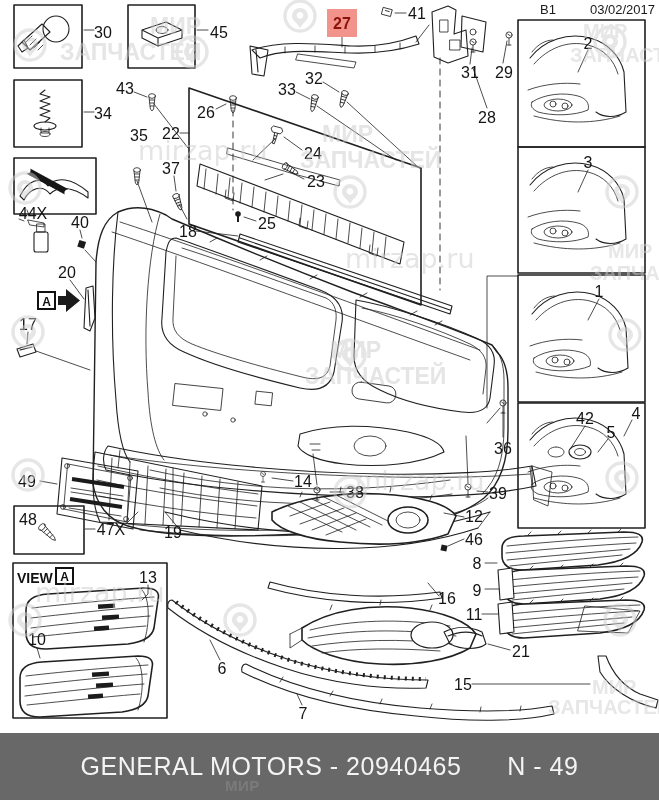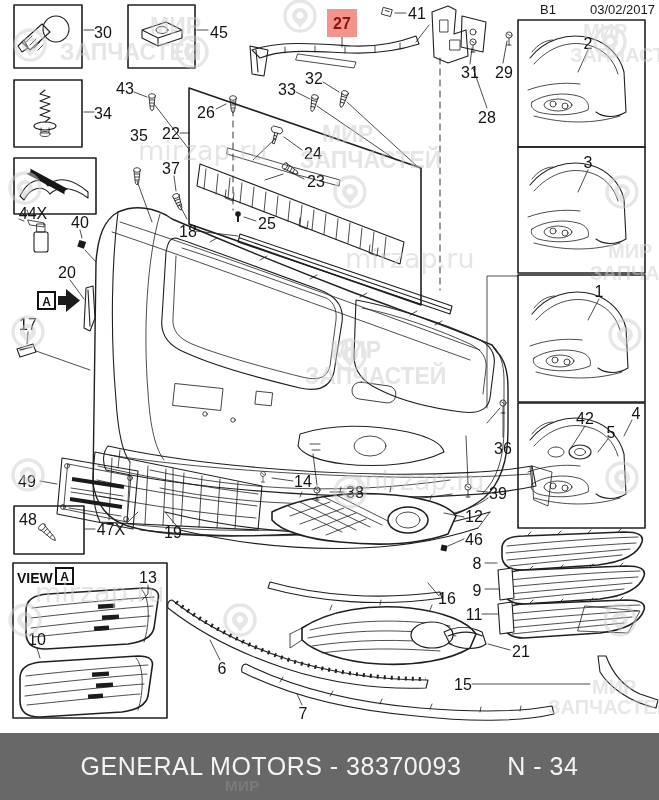--- a/index.html
+++ b/index.html
@@ -433,17 +433,17 @@
       <text class="wmt2" x="548" y="714">ЗАПЧАСТЕЙ</text>
       <text class="wmsite" x="138" y="160">mirzap.ru</text>
       <text class="wmsite" x="345" y="268">mirzap.ru</text>
       <text class="wmsite" x="355" y="490">mirzap.ru</text>
       <text class="wmsite" x="35" y="602">mirzap.ru</text>
     </g>
   </g>
 </svg>
 
 <div class="footer">
-  <span>GENERAL MOTORS - 38370093</span>
-  <span>N - 34</span>
+  <span>GENERAL MOTORS - 20940465</span>
+  <span>N - 49</span>
   <span class="wmf">МИР</span>
 </div>
 </div>
 
 </body></html>

